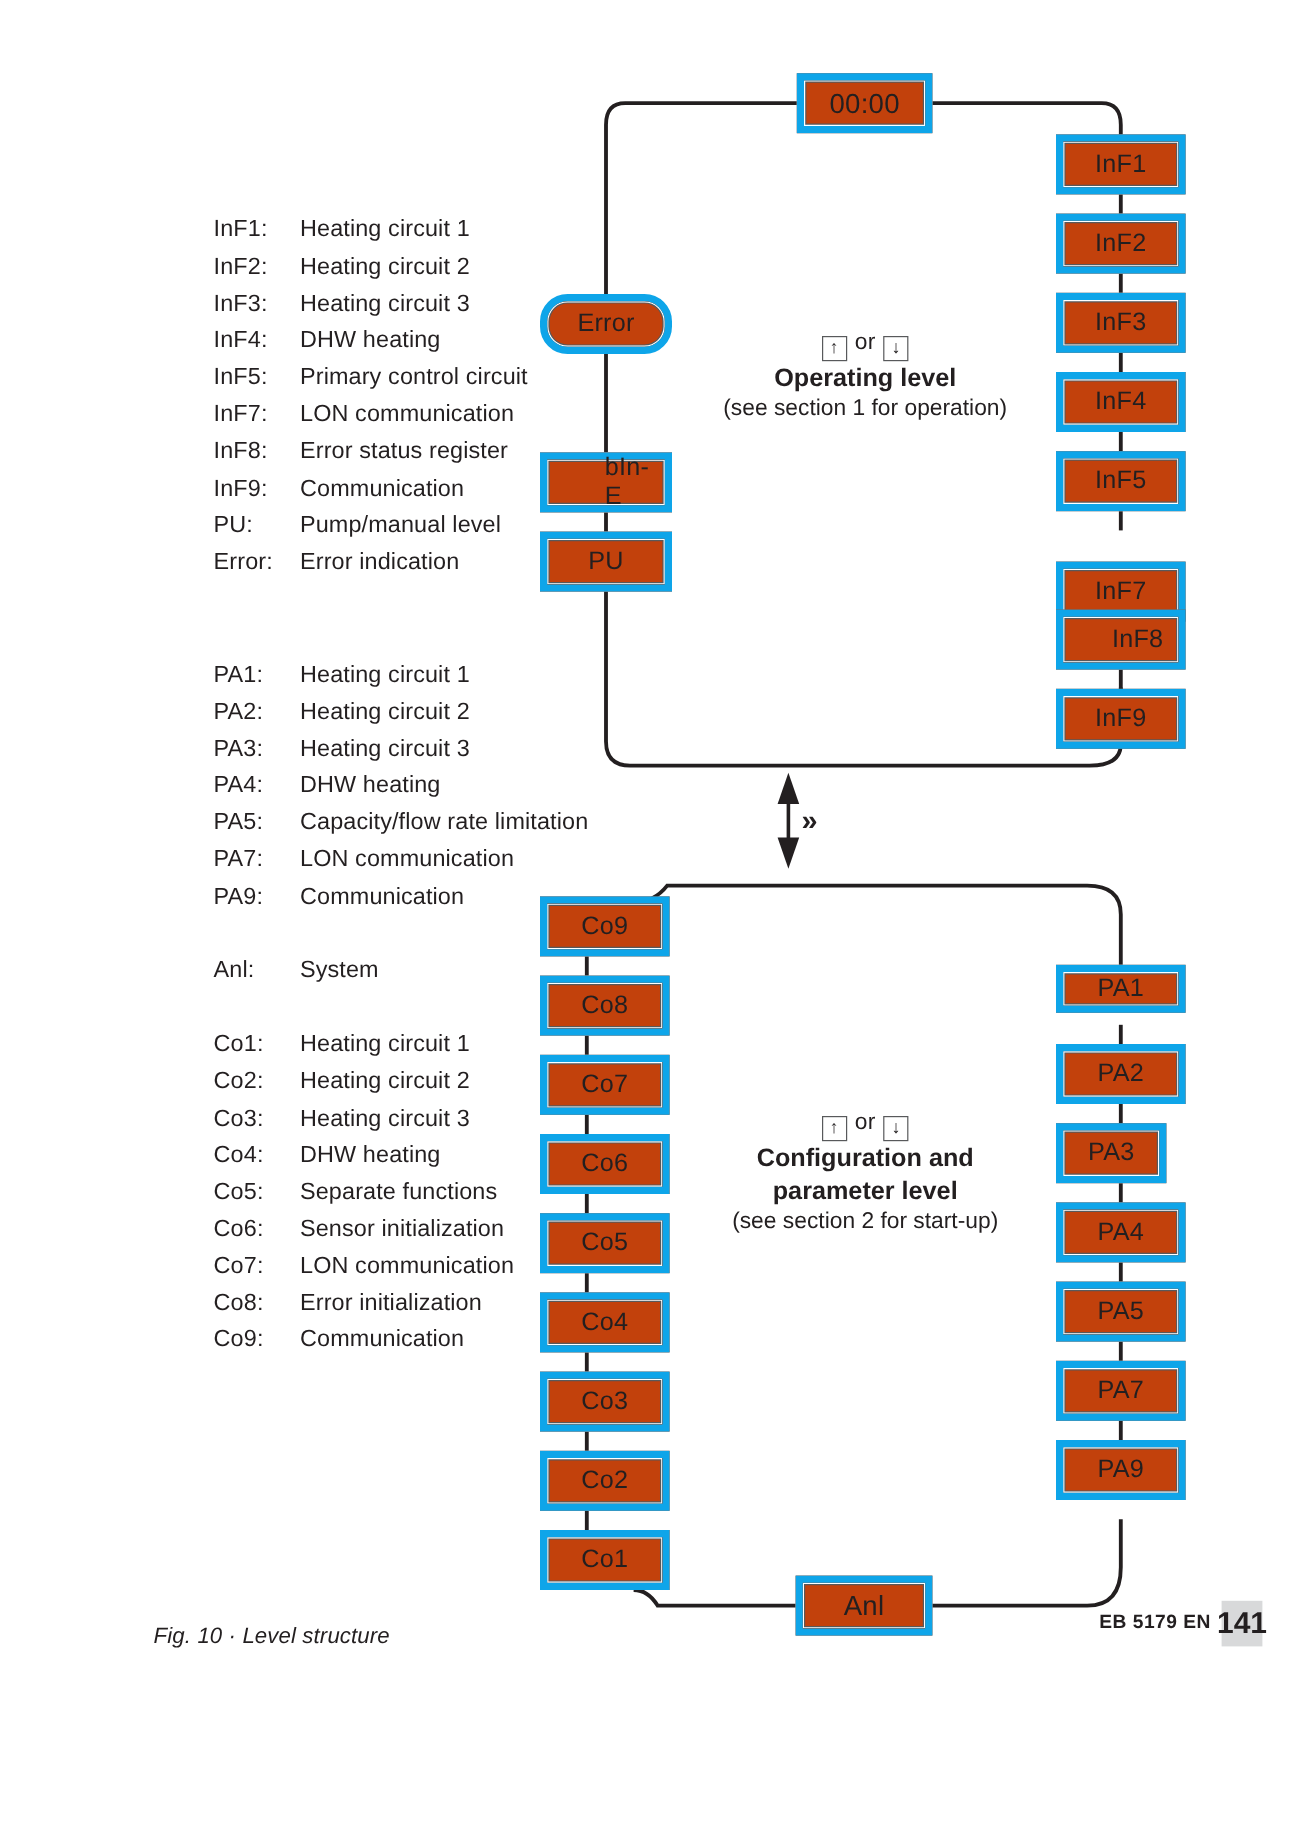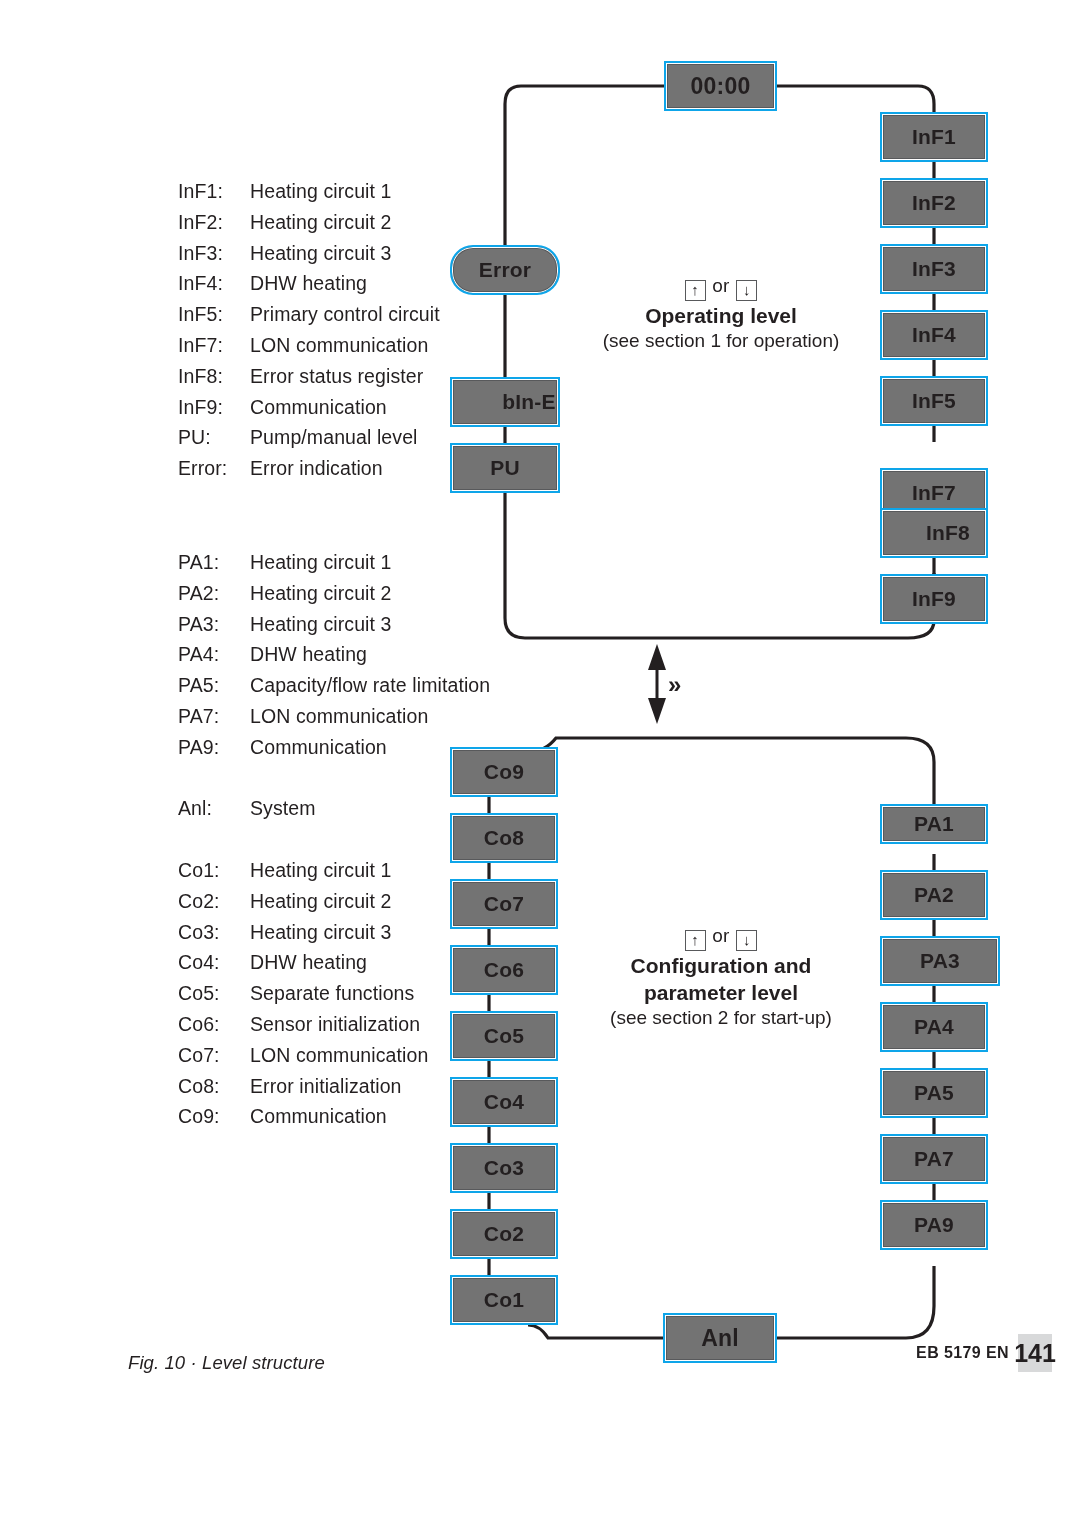--- a/index.html
+++ b/index.html
@@ -17,25 +17,25 @@
   .legend .desc{font-size:19.5px;color:#231f20;letter-spacing:.1px;}
 
   #legend-inf{top:180px;}
   #legend-pa{top:551px;}
   #legend-anl{top:797px;}
   #legend-co{top:859px;}
 
   
   .node{
     position:absolute;
-    background:#737373;
-    border:2px solid #0ea5e9;
+    background:#c2410c;
+    border:6px solid #0ea5e9;
     box-shadow:inset 0 0 0 1px #ffffff, inset 0 0 0 2px #58595b;
     display:flex;align-items:center;justify-content:center;
-    font-weight:bold;color:#231f20;
+    font-weight:normal;color:#231f20;
     font-size:21px;
     letter-spacing:.2px;
     box-sizing:border-box;
     z-index:3;
   }
   .node.wide{font-size:23px;}
 
   
   .caption{position:absolute;text-align:center;z-index:2;}
   .caption .keys{font-size:19px;margin-bottom:3px;letter-spacing:.3px;color:#231f20;}
@@ -264,21 +264,21 @@
   <div class="node" style="left:450px;top:879px;width:108px;height:50px;">Co7</div>
   <div class="node" style="left:450px;top:945px;width:108px;height:50px;">Co6</div>
   <div class="node" style="left:450px;top:1011px;width:108px;height:50px;">Co5</div>
   <div class="node" style="left:450px;top:1077px;width:108px;height:50px;">Co4</div>
   <div class="node" style="left:450px;top:1143px;width:108px;height:50px;">Co3</div>
   <div class="node" style="left:450px;top:1209px;width:108px;height:50px;">Co2</div>
   <div class="node" style="left:450px;top:1275px;width:108px;height:50px;">Co1</div>
 
   <div class="node" style="left:880px;top:804px;width:108px;height:40px;">PA1</div>
   <div class="node" style="left:880px;top:870px;width:108px;height:50px;">PA2</div>
-  <div class="node" style="left:880px;top:936px;width:120px;height:50px;">PA3</div>
+  <div class="node" style="left:880px;top:936px;width:92px;height:50px;">PA3</div>
   <div class="node" style="left:880px;top:1002px;width:108px;height:50px;">PA4</div>
   <div class="node" style="left:880px;top:1068px;width:108px;height:50px;">PA5</div>
   <div class="node" style="left:880px;top:1134px;width:108px;height:50px;">PA7</div>
   <div class="node" style="left:880px;top:1200px;width:108px;height:50px;">PA9</div>
 
   <div class="node wide" style="left:663px;top:1313px;width:114px;height:50px;">Anl</div>
 
   <div class="caption" style="left:571px;top:925px;width:300px;">
     <div class="keys">
       <span class="keybox">↑</span>

